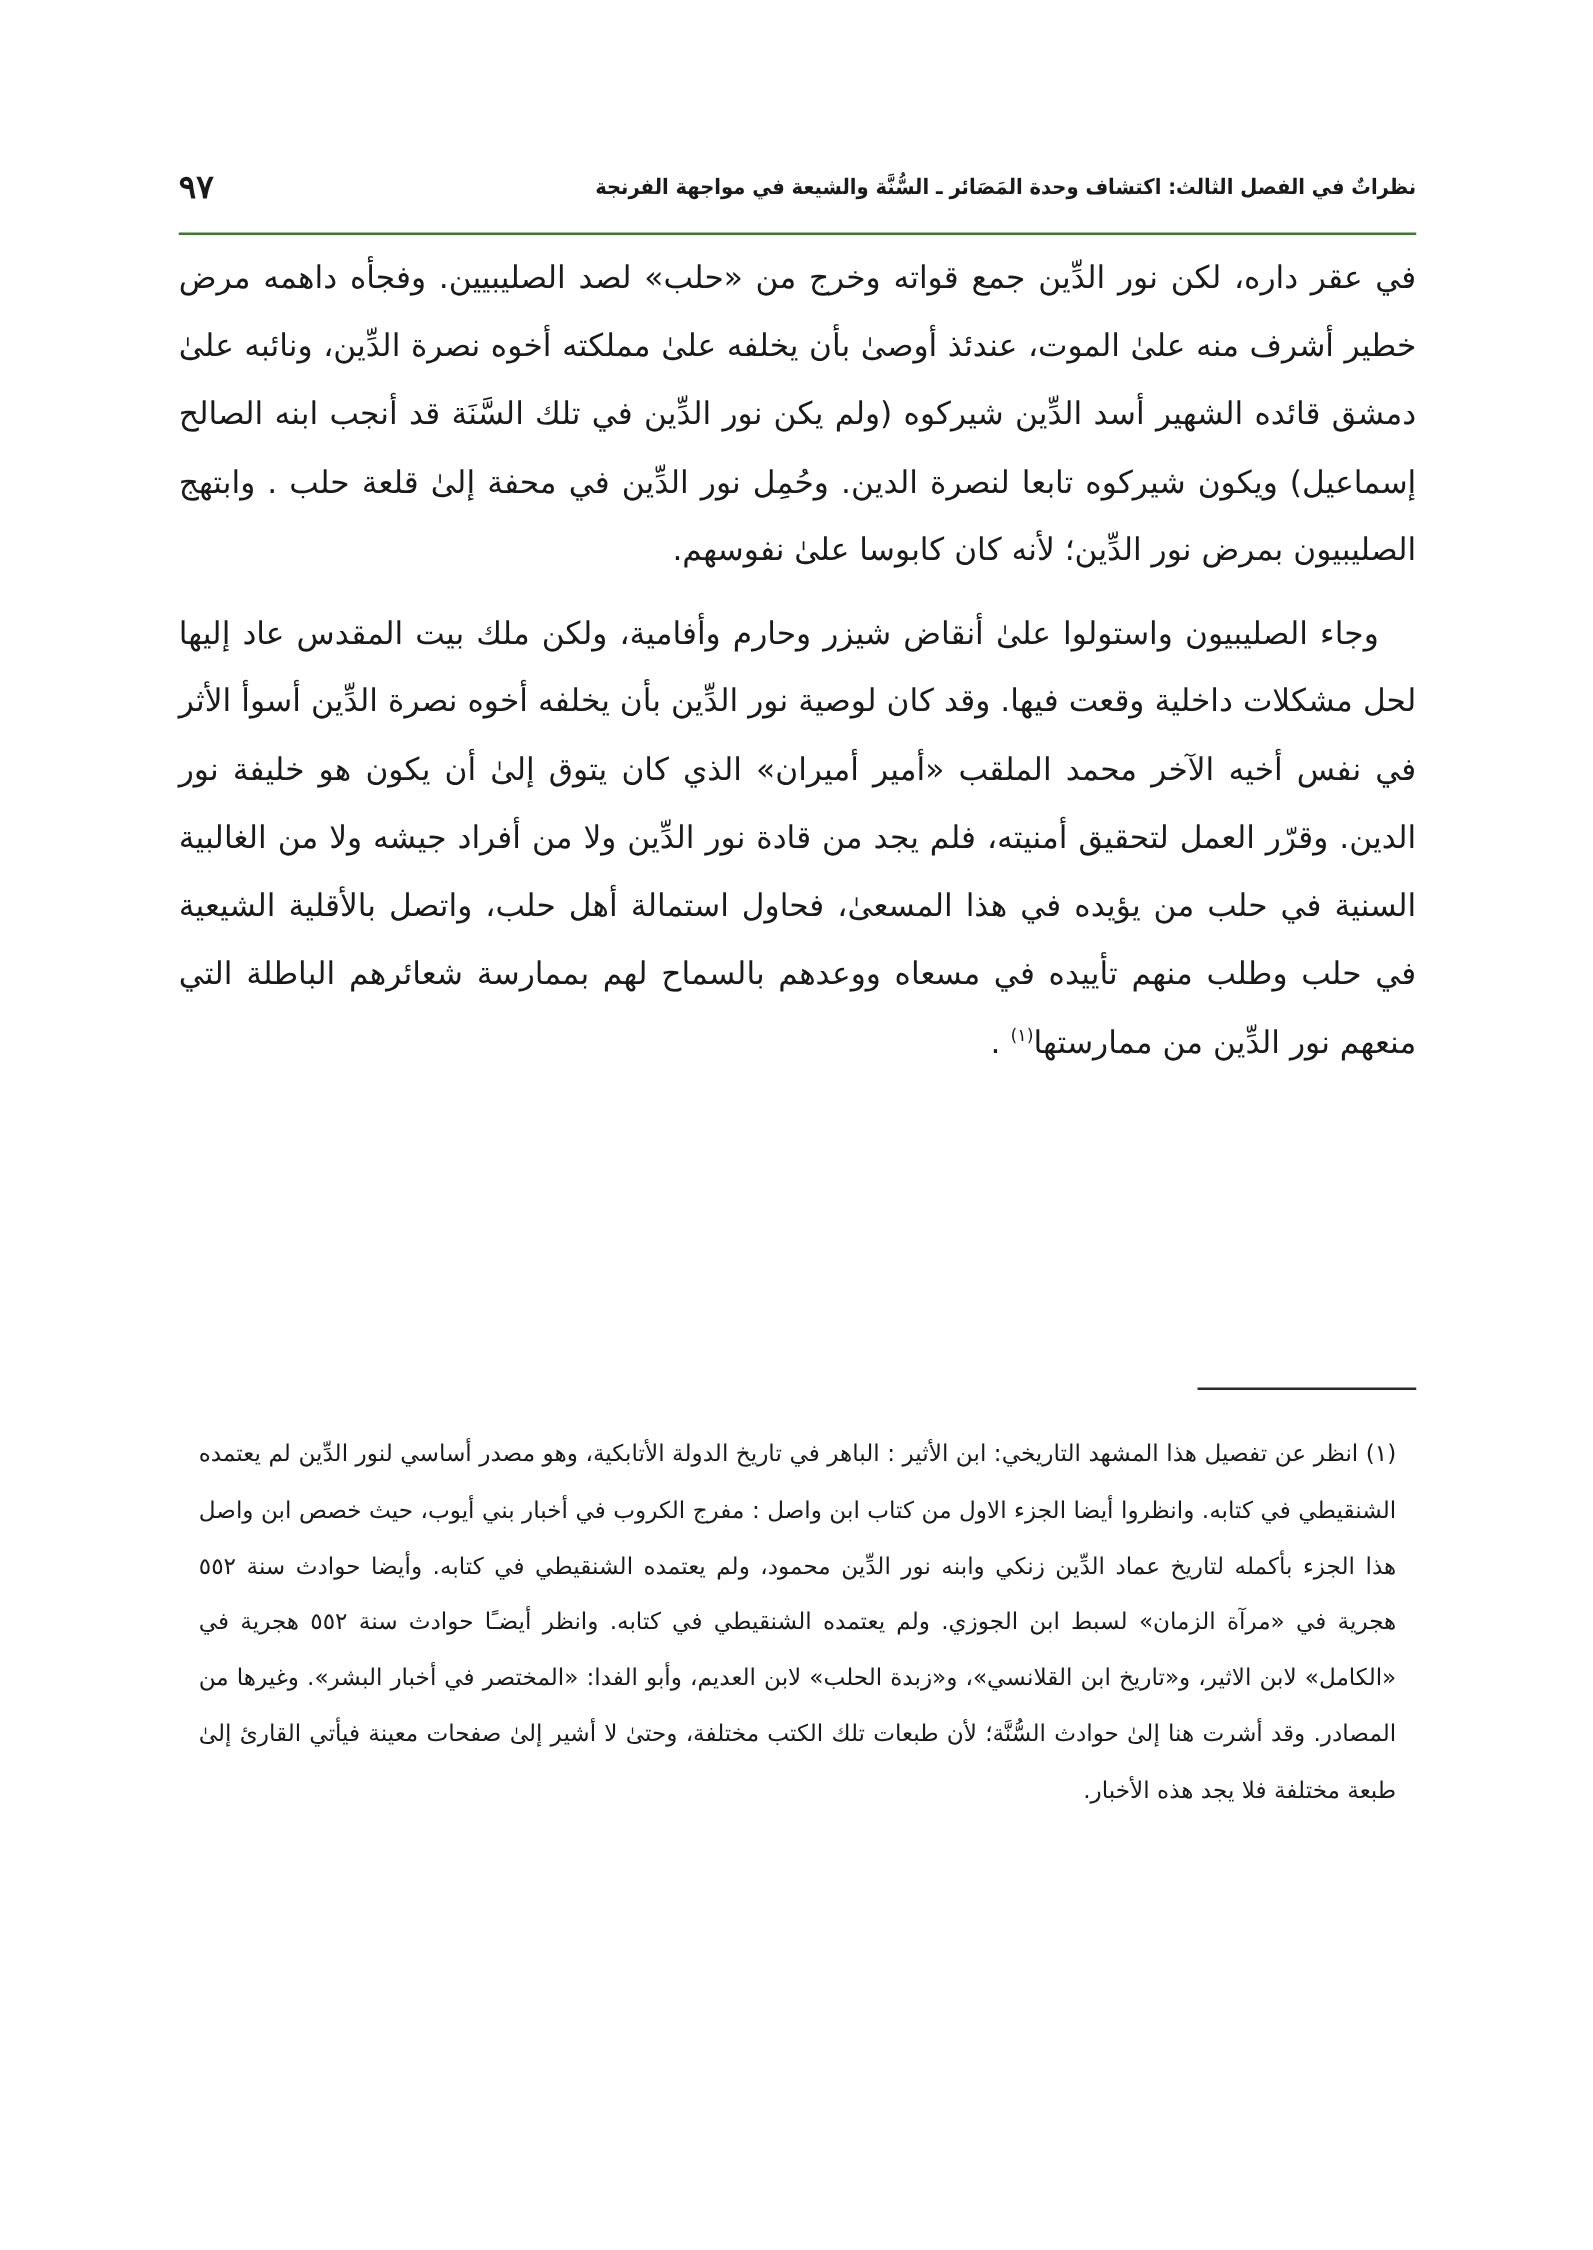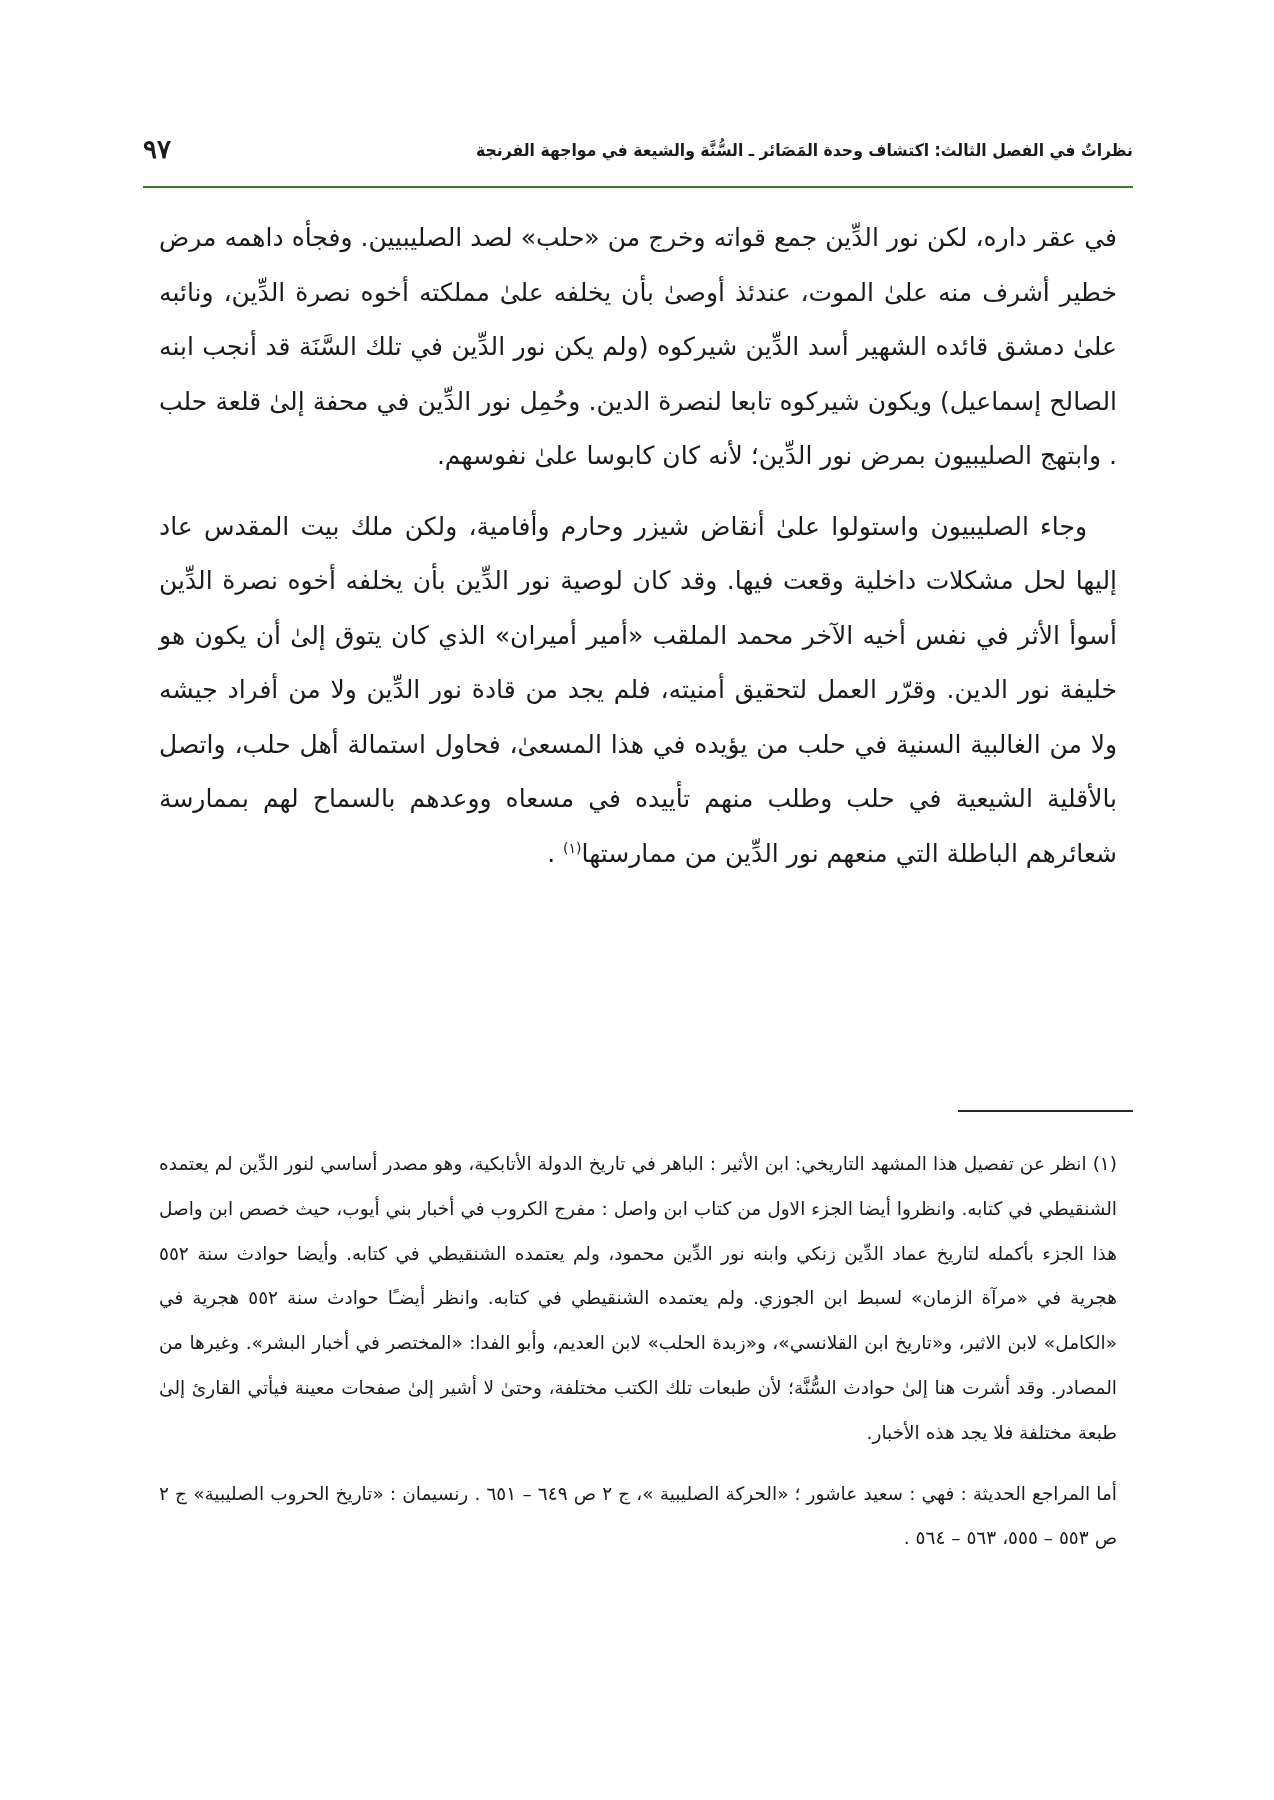--- a/index.html
+++ b/index.html
@@ -64,21 +64,21 @@
       left: 0;
       width: 990px;
       direction: rtl;
       font-family: "DejaVu Sans", sans-serif;
       font-size: 25px;
       line-height: 54.5px;
       text-align: justify;
       text-align-last: right;
     }
     .body-text p {
-      margin: 16px;
+      margin: 0;
     }
     .body-text p.first {
       margin-bottom: 12px;
     }
     .body-text p.indent {
       text-indent: 30px;
     }
     .sup {
       font-size: 14px;
       vertical-align: super;
@@ -125,16 +125,15 @@
 
   <div class="body-text">
     <p class="first">في عقر داره، لكن نور الدِّين جمع قواته وخرج من «حلب» لصد الصليبيين. وفجأه داهمه مرض خطير أشرف منه علىٰ الموت، عندئذ أوصىٰ بأن يخلفه علىٰ مملكته أخوه نصرة الدِّين، ونائبه علىٰ دمشق قائده الشهير أسد الدِّين شيركوه (ولم يكن نور الدِّين في تلك السَّنَة قد أنجب ابنه الصالح إسماعيل) ويكون شيركوه تابعا لنصرة الدين. وحُمِل نور الدِّين في محفة إلىٰ قلعة حلب . وابتهج الصليبيون بمرض نور الدِّين؛ لأنه كان كابوسا علىٰ نفوسهم.</p>
     <p class="indent"><span>وجاء الصليبيون واستولوا علىٰ أنقاض شيزر وحارم وأفامية، ولكن ملك بيت المقدس عاد إليها لحل مشكلات داخلية وقعت فيها. وقد كان لوصية نور الدِّين بأن يخلفه أخوه نصرة الدِّين أسوأ الأثر في نفس أخيه الآخر محمد الملقب «أمير أميران» الذي كان يتوق إلىٰ أن يكون هو خليفة نور الدين. وقرّر العمل لتحقيق أمنيته، فلم يجد من قادة نور الدِّين ولا من أفراد جيشه ولا من الغالبية السنية في حلب من يؤيده في هذا المسعىٰ، فحاول استمالة أهل حلب، واتصل بالأقلية الشيعية في حلب وطلب منهم تأييده في مسعاه ووعدهم بالسماح لهم بممارسة شعائرهم الباطلة التي منعهم نور الدِّين من ممارستها</span><span class="sup">(١)</span><span> .</span></p>
   </div>
 
   <div class="fn-rule"></div>
 
   <div class="footnotes">
     <p><span class="fn-mark">(١)</span><span>انظر عن تفصيل هذا المشهد التاريخي: ابن الأثير : الباهر في تاريخ الدولة الأتابكية، وهو مصدر أساسي لنور الدِّين لم يعتمده الشنقيطي في كتابه. وانظروا أيضا الجزء الاول من كتاب ابن واصل : مفرج الكروب في أخبار بني أيوب، حيث خصص ابن واصل هذا الجزء بأكمله لتاريخ عماد الدِّين زنكي وابنه نور الدِّين محمود، ولم يعتمده الشنقيطي في كتابه. وأيضا حوادث سنة ٥٥٢ هجرية في «مرآة الزمان» لسبط ابن الجوزي. ولم يعتمده الشنقيطي في كتابه. وانظر أيضـًا حوادث سنة ٥٥٢ هجرية في «الكامل» لابن الاثير، و«تاريخ ابن القلانسي»، و«زبدة الحلب» لابن العديم، وأبو الفدا: «المختصر في أخبار البشر». وغيرها من المصادر. وقد أشرت هنا إلىٰ حوادث السُّنَّة؛ لأن طبعات تلك الكتب مختلفة، وحتىٰ لا أشير إلىٰ صفحات معينة فيأتي القارئ إلىٰ طبعة مختلفة فلا يجد هذه الأخبار.</span></p>
-    <p>أما المراجع الحديثة : فهي : سعيد عاشور ؛ «الحركة الصليبية »، ج ٢ ص ٦٤٩ – ٦٥١ . رنسيمان : «تاريخ الحروب الصليبية» ج ٢ ص ٥٥٣ – ٥٥٥، ٥٦٣ – ٥٦٤ .</p>
   </div>
 
 </div>
 
 </body></html>

